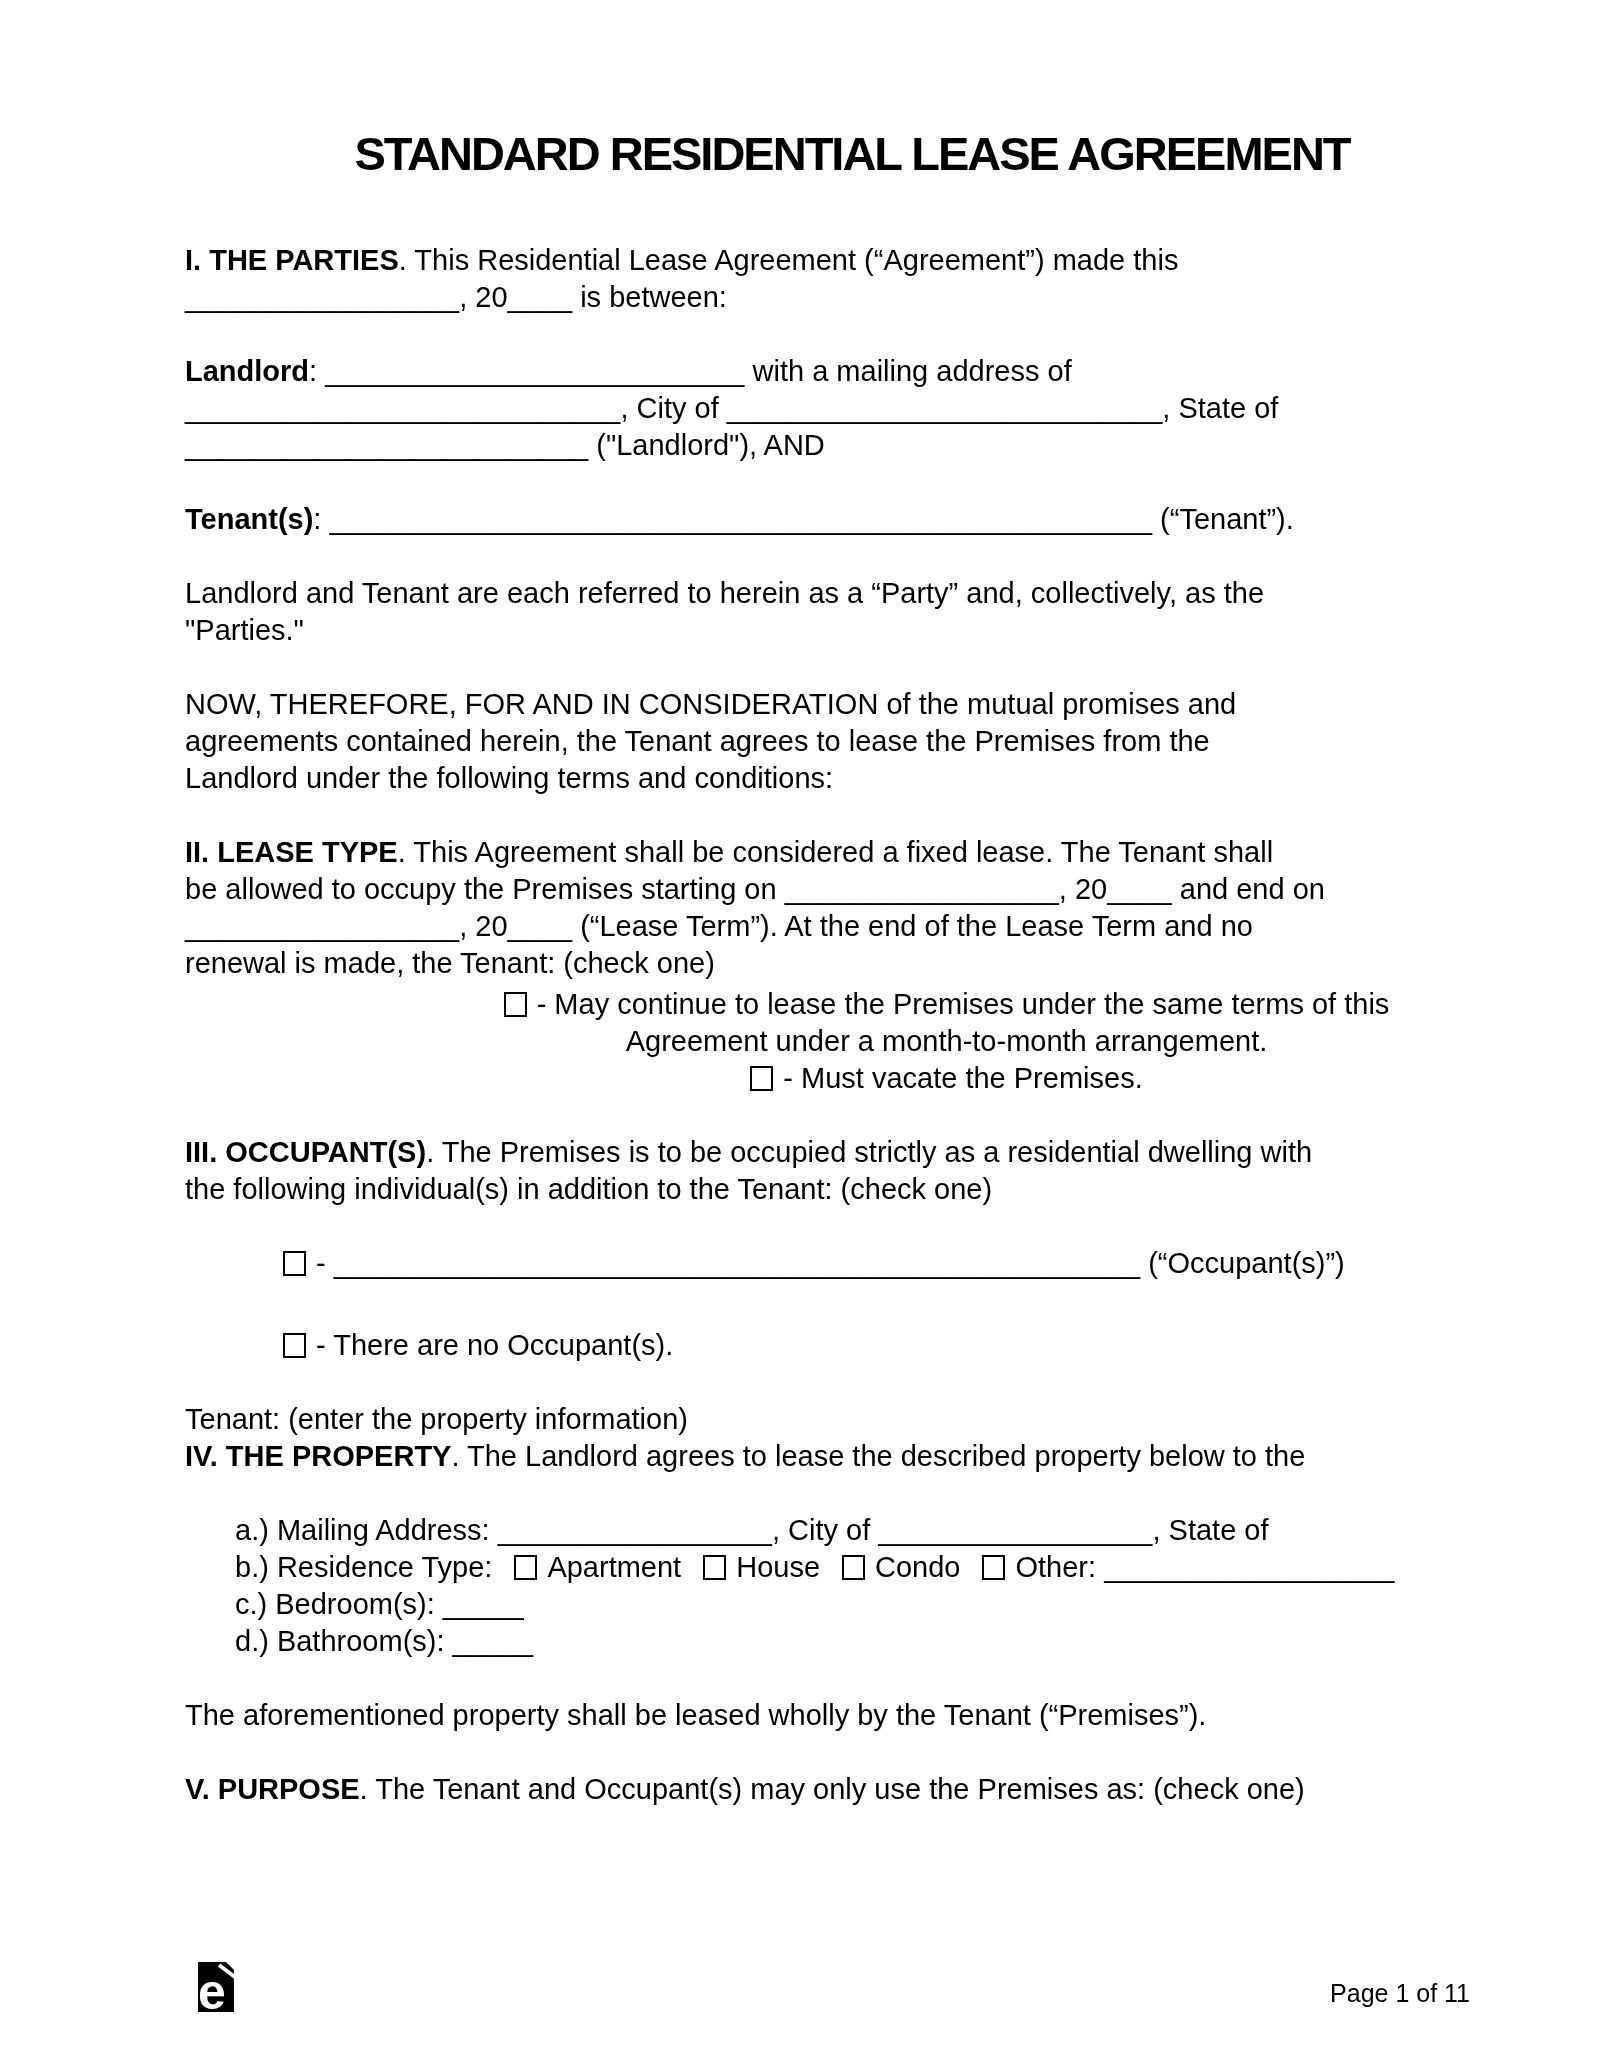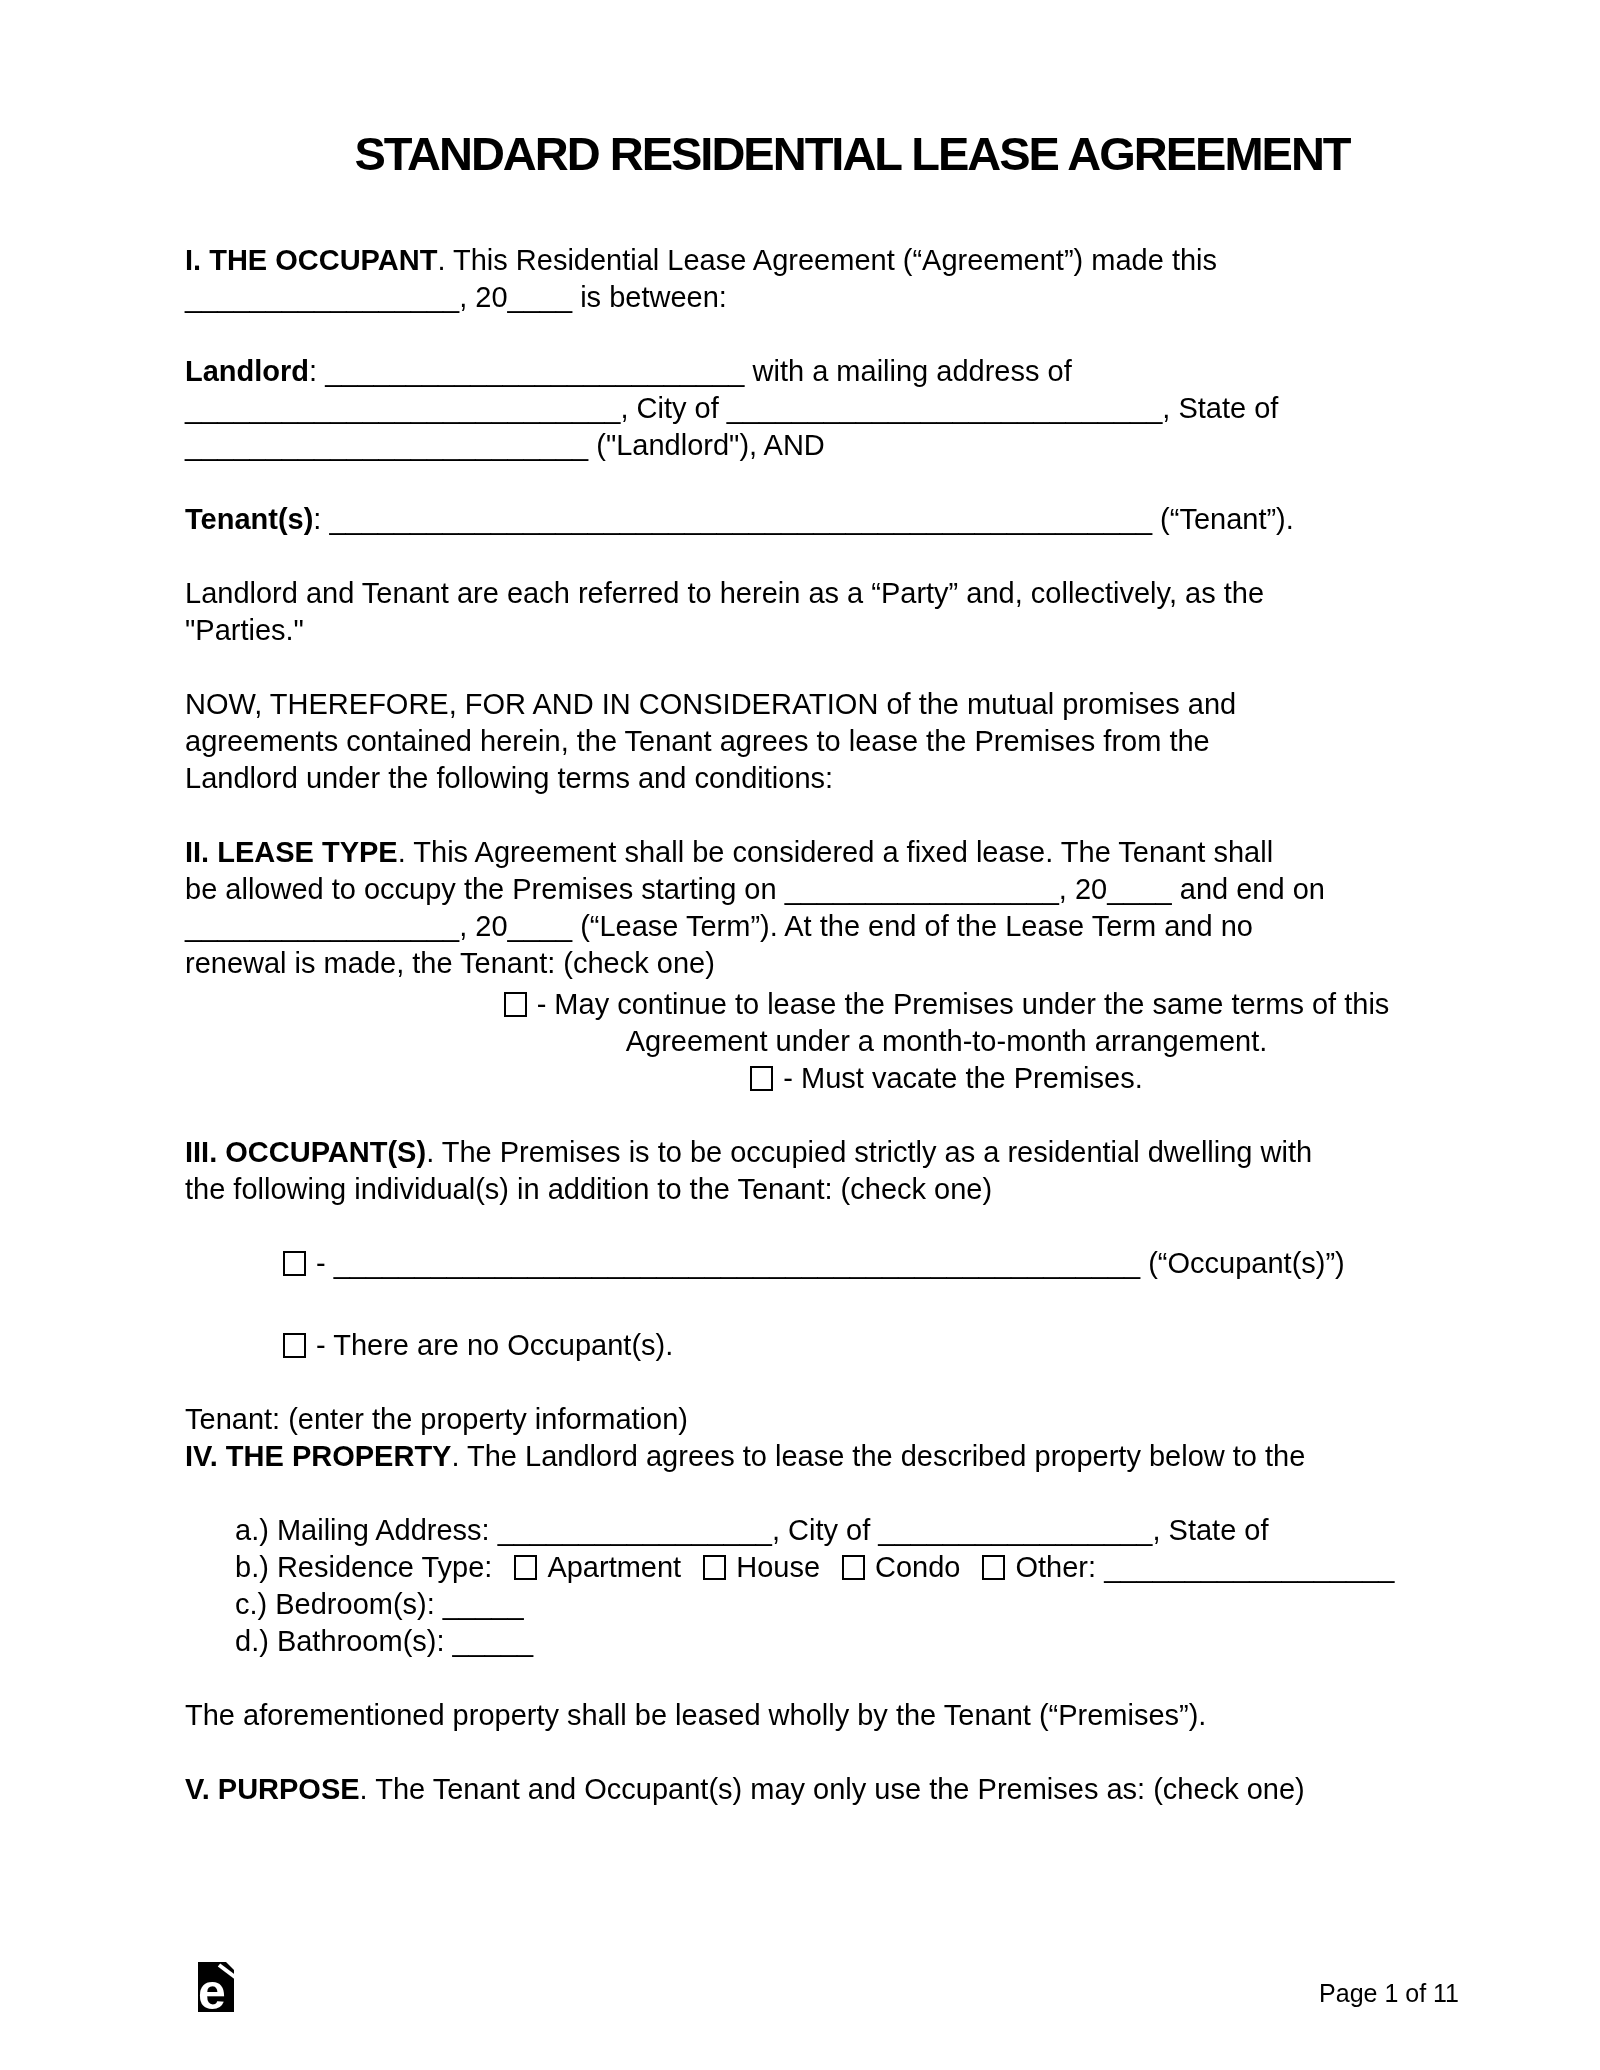--- a/index.html
+++ b/index.html
@@ -57,34 +57,34 @@
     position:absolute;right:0;top:0;width:8px;height:8px;background:#fff;
     clip-path:polygon(0 0,100% 0,100% 100%);
   }
   .logo-e{
     position:absolute;left:0;top:0;right:0;bottom:0;
     display:flex;align-items:center;justify-content:center;
     padding:10px 8px 0 0;box-sizing:border-box;
     font-weight:bold;font-size:50px;color:#fff;
   }
   .page-num{
-    position:absolute;right:141px;top:1978px;
+    position:absolute;right:130px;top:1978px;
     font-size:25px;line-height:30px;white-space:nowrap;
   }
 </style>
 </head>
 <body>
 
 <div class="page">
 
   <h1 class="doc-title">STANDARD RESIDENTIAL LEASE AGREEMENT</h1>
 
   <div class="para">
     <div class="line">
-      <b>I. THE OCCUPANT</b><span>. This Residential Lease Agreement (“Agreement”) made this</span>
+      <b>I. THE PARTIES</b><span>. This Residential Lease Agreement (“Agreement”) made this</span>
     </div>
     <div class="line">_________________, 20____ is between:</div>
   </div>
 
   <div class="para">
     <div class="line">
       <b>Landlord</b><span>: __________________________ with a mailing address of</span>
     </div>
     <div class="line">___________________________, City of ___________________________, State of</div>
     <div class="line">_________________________ ("Landlord"), AND</div>

